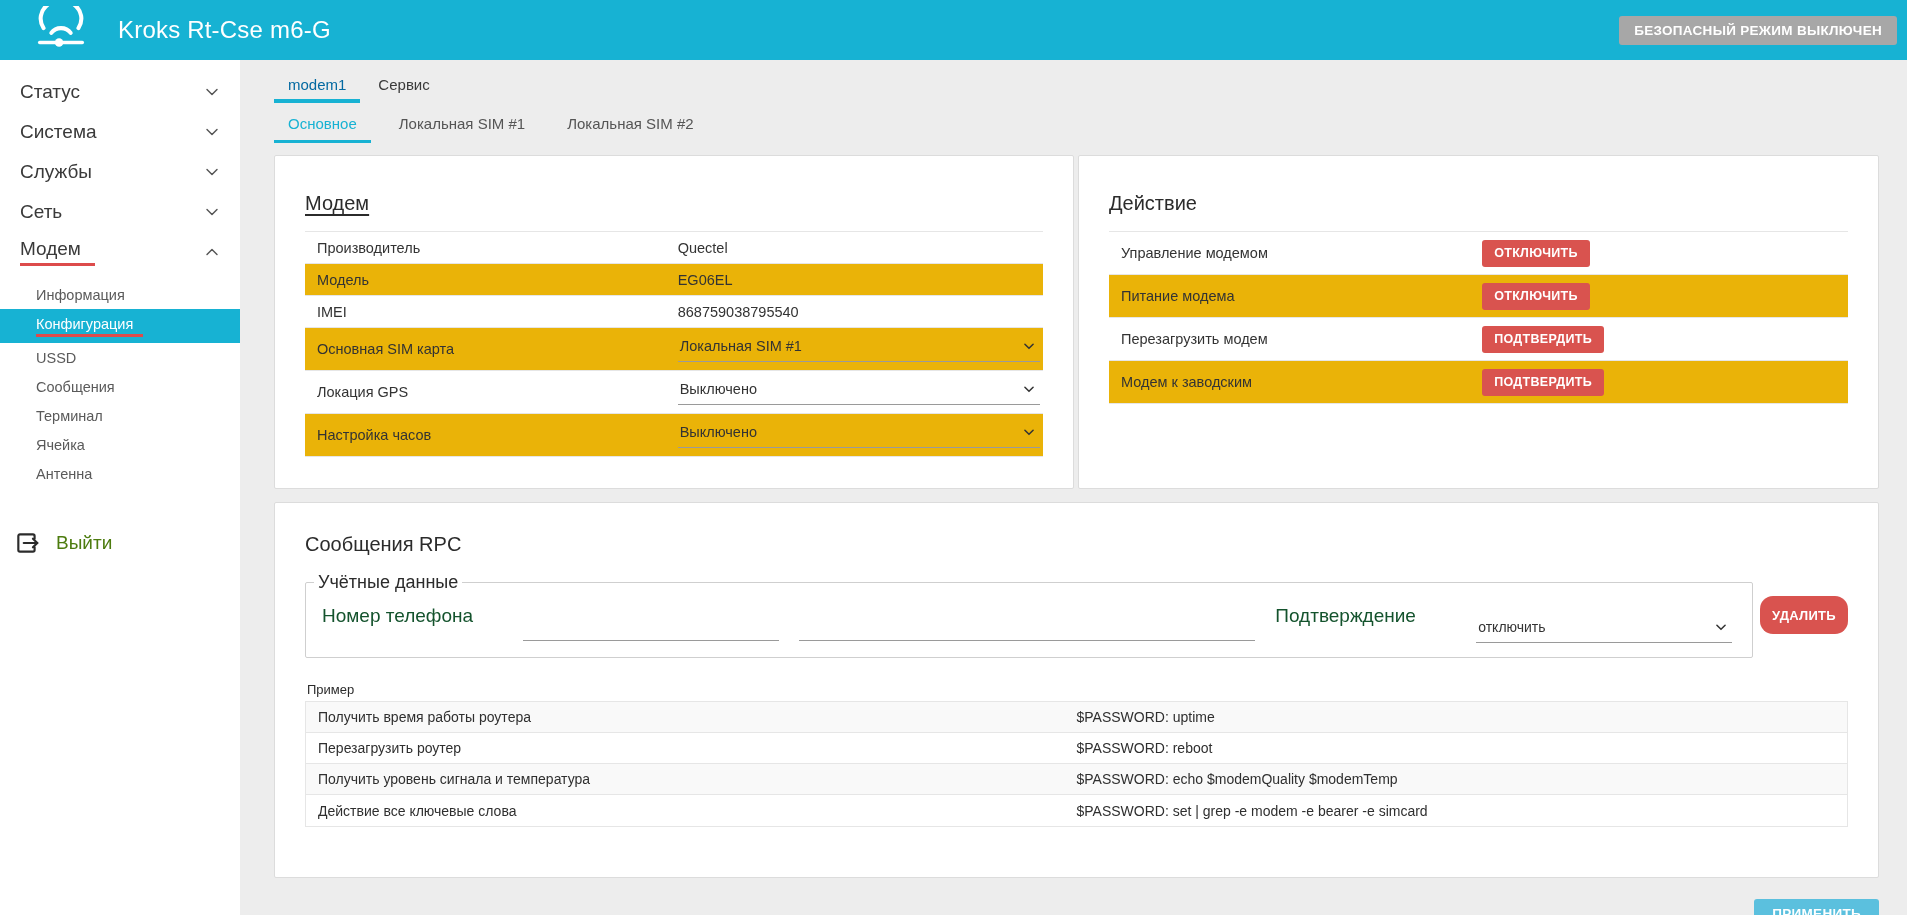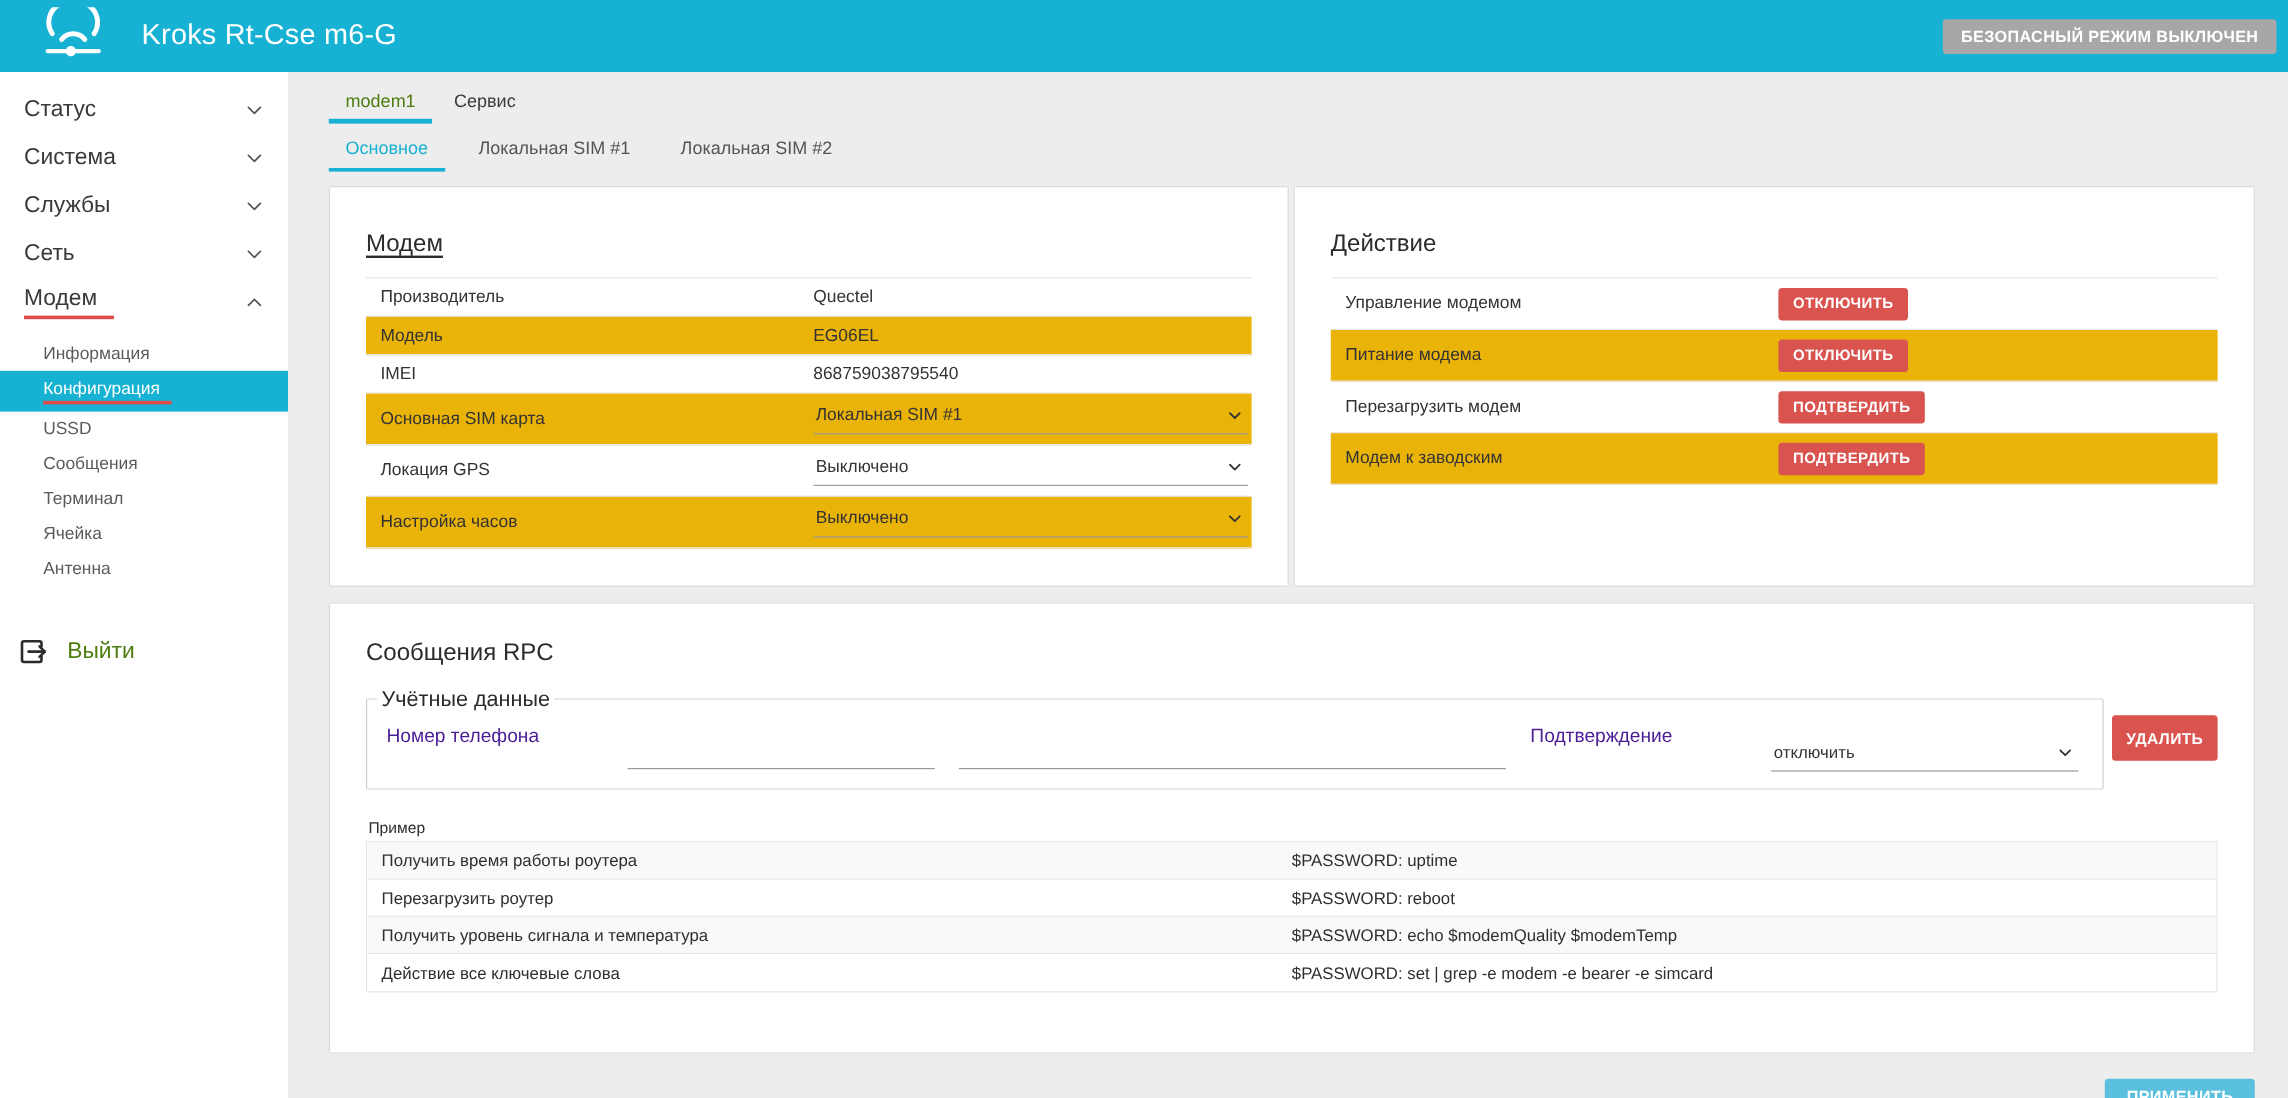--- a/index.html
+++ b/index.html
@@ -54,21 +54,21 @@
     font-size:19px; color:#4d7c0f; cursor:pointer;
   }
   .logout svg { width:26px; height:26px; }
 
   
   .tabs-row { display:flex; gap:4px; margin-top:14px; margin-left:0; }
   .tab {
     font-size:15px; color:#3a3a3a; padding:2px 14px 6px 14px; cursor:pointer;
     border-bottom:4px solid transparent;
   }
-  .tab.active { color:#4d7c0f; border-bottom-color:#17b2d3; }
+  .tab.active { color:#0369a1; border-bottom-color:#17b2d3; }
   .subtabs-row { display:flex; gap:14px; margin-top:8px; }
   .subtab {
     font-size:15px; color:#555; padding:4px 14px 8px 14px; cursor:pointer;
     border-bottom:3px solid transparent;
   }
   .subtab.active { color:#17b2d3; border-bottom-color:#17b2d3; }
 
   
   .cards-row { display:flex; gap:4px; margin-top:12px; }
   .card {
@@ -103,29 +103,29 @@
   }
 
   
   .cred-row { display:flex; align-items:center; }
   fieldset.cred-box {
     flex:1; border:1px solid #cfcfcf; border-radius:2px; padding:4px 10px 14px 6px;
   }
   fieldset.cred-box legend { font-size:18px; color:#2b2b2b; padding:0 4px; margin-left:2px; }
   .cred-groups { display:flex; }
   .cred-group { flex:1; display:flex; padding:0 10px; min-height:46px; }
-  .cred-group .cred-label { flex:0 0 44%; font-size:16px; color:#4c1d95; padding-top:8px; }
+  .cred-group .cred-label { flex:0 0 44%; font-size:19px; color:#14532d; padding-top:8px; }
   .cred-group input, .cred-group .ui-select.cred-select {
     flex:1; align-self:flex-end; border:none; border-bottom:1px solid #9a9a9a;
     font-size:14px; font-family:inherit; color:#333; background:transparent; margin-bottom:2px;
     width:auto; outline:none;
   }
   .cred-group .ui-select.cred-select { display:flex; padding:2px 4px 7px 2px; margin-bottom:0; }
   .delete-btn {
-    margin-left:7px; height:38px; min-width:88px; font-size:13px;
+    margin-left:7px; height:38px; min-width:88px; font-size:13px;border-radius:13px;
   }
 
   .example-block { margin-top:24px; }
   .example-legend { font-size:13px; color:#2b2b2b; margin-bottom:4px; padding-left:2px; }
   .etable { border:1px solid #e6e6e6; }
   .erow {
     display:flex; align-items:center; min-height:31px;
     border-bottom:1px solid #e6e6e6; font-size:14px; color:#2f2f2f;
   }
   .erow:last-child { border-bottom:none; }

